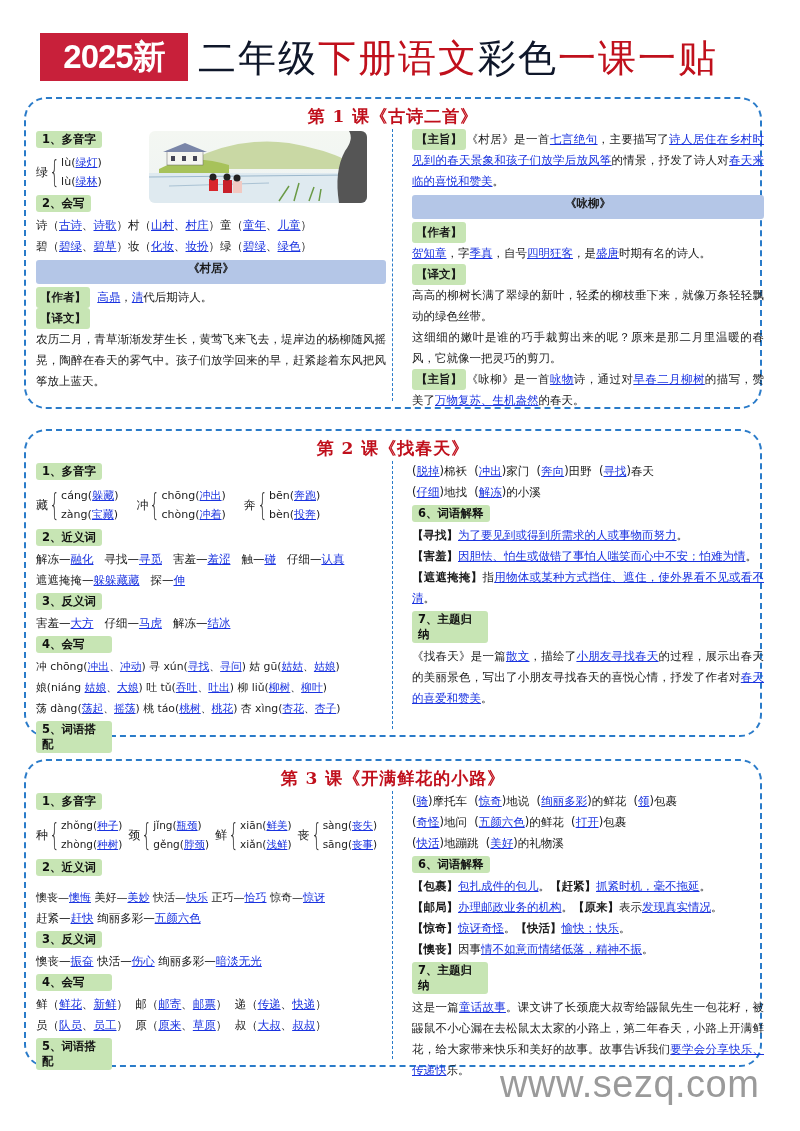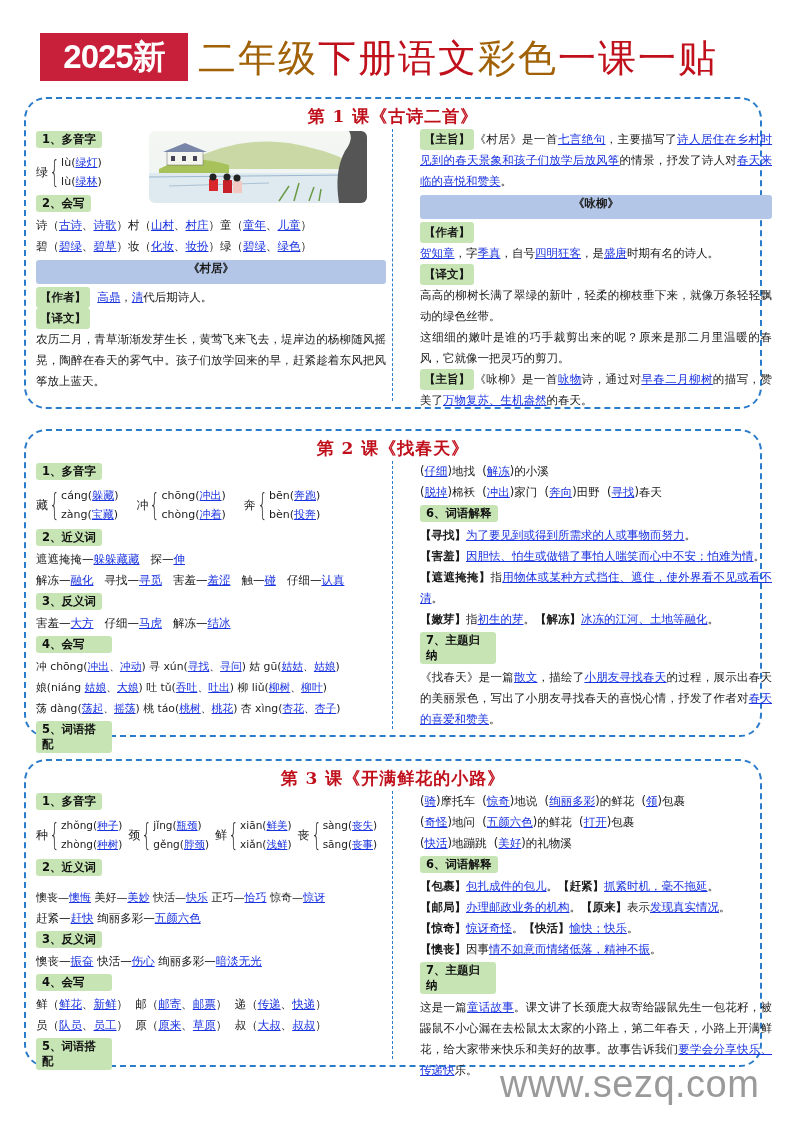--- a/index.html
+++ b/index.html
@@ -2,29 +2,29 @@
 <html><head>
 <meta charset="utf-8">
 <style>
   * { box-sizing: border-box; margin: 0; padding: 0; }
   html, body { width: 800px; height: 1131px; background: #ffffff; overflow: hidden; }
   body { font-family: "DejaVu Sans", "Liberation Sans", sans-serif; color: #1a1a1a; position: relative; font-size: 11.5px; }
 
   .header { position: absolute; left: 40px; top: 33px; height: 48px; display: flex; align-items: flex-start; }
   .badge { background: #c8203a; color: #fff; font-family: "Liberation Sans", sans-serif; font-weight: bold; font-size: 33px; height: 48px; width: 148px; display: flex; align-items: center; justify-content: center; letter-spacing: -1px; }
   .title { margin-left: 10px; font-family: "DejaVu Serif", "Liberation Serif", serif; font-size: 38px; letter-spacing: 2px; white-space: nowrap; }
-  .title .blk { color: #a16207; }
+  .title .blk { color: #0f172a; }
   .title .red { color: #c0101c; }
 
   .card { position: absolute; left: 24px; width: 738px; border: 2px dashed #2a7bc9; border-radius: 22px; }
   .card .divider { position: absolute; left: 366px; top: 30px; bottom: 6px; border-left: 1.5px dashed #2a7bc9; }
   .lesson-title { position: absolute; left: 0; right: 0; top: 6px; text-align: center; font-family: "DejaVu Serif", "Liberation Serif", serif; font-size: 17px; font-weight: bold; color: #c0101c; letter-spacing: 1px; }
   .col { position: absolute; top: 30px; }
   .col.left { left: 10px; width: 350px; }
-  .col.right { left: 394px; width: 352px; }
+  .col.right { left: 386px; width: 352px; }
 
   .sec { display: inline-block; background: #c7e5b4; border-radius: 3px; padding: 1px 6px; font-weight: bold; font-size: 11.5px; margin: 2px 0 3px; color: #111; }
   .sec.wide { width: 76px; }
   .tag { display: inline-block; background: #c7e5b4; border-radius: 3px; padding: 0 4px; font-weight: bold; }
   .line { line-height: 21px; white-space: nowrap; font-size: 11.5px; }
   .para { line-height: 21px; font-size: 11.5px; text-align: justify; }
   .u { color: #1a33e0; text-decoration: underline; }
   .bar { background: #b4c6e7; border-radius: 3px; text-align: center; font-weight: bold; height: 24px; line-height: 16px; font-size: 11.5px; margin: 3px 0; }
 
   .poly { display: flex; align-items: center; height: 44px; }
@@ -139,39 +139,38 @@
       <div class="grp">
         <span class="ch">奔</span>
           <span class="brace">{</span>
         <div class="opts">
             <span><span>bēn</span>(<span class="u">奔跑</span>)</span>
             <span><span>bèn</span>(<span class="u">投奔</span>)</span>
           </div>
       </div>
     </div>
     <div class="sec">2、近义词</div>
+    <div class="line"><span>解冻</span>—<span class="u">融化</span>&nbsp;&nbsp;&nbsp;<span>寻找</span>—<span class="u">寻觅</span>&nbsp;&nbsp;&nbsp;<span>害羞</span>—<span class="u">羞涩</span>&nbsp;&nbsp;&nbsp;<span>触</span>—<span class="u">碰</span>&nbsp;&nbsp;&nbsp;<span>仔细</span>—<span class="u">认真</span></div>
     <div class="line"><span>遮遮掩掩</span>—<span class="u">躲躲藏藏</span>&nbsp;&nbsp;&nbsp;<span>探</span>—<span class="u">伸</span></div>
-    <div class="line"><span>解冻</span>—<span class="u">融化</span>&nbsp;&nbsp;&nbsp;<span>寻找</span>—<span class="u">寻觅</span>&nbsp;&nbsp;&nbsp;<span>害羞</span>—<span class="u">羞涩</span>&nbsp;&nbsp;&nbsp;<span>触</span>—<span class="u">碰</span>&nbsp;&nbsp;&nbsp;<span>仔细</span>—<span class="u">认真</span></div>
     <div class="sec">3、反义词</div>
     <div class="line"><span>害羞</span>—<span class="u">大方</span>&nbsp;&nbsp;&nbsp;<span>仔细</span>—<span class="u">马虎</span>&nbsp;&nbsp;&nbsp;<span>解冻</span>—<span class="u">结冰</span></div>
     <div class="sec wide">4、会写</div>
     <div class="line" style="font-size:10.8px;"><span>冲 chōng</span>(<span class="u">冲出</span>、<span class="u">冲动</span>) <span>寻 xún</span>(<span class="u">寻找</span>、<span class="u">寻问</span>) <span>姑 gū</span>(<span class="u">姑姑</span>、<span class="u">姑娘</span>)</div>
     <div class="line" style="font-size:10.8px;"><span>娘(niáng </span><span class="u">姑娘</span>、<span class="u">大娘</span>) <span>吐 tǔ</span>(<span class="u">吞吐</span>、<span class="u">吐出</span>) <span>柳 liǔ</span>(<span class="u">柳树</span>、<span class="u">柳叶</span>)</div>
     <div class="line" style="font-size:10.8px;"><span>荡 dàng</span>(<span class="u">荡起</span>、<span class="u">摇荡</span>) <span>桃 táo</span>(<span class="u">桃树</span>、<span class="u">桃花</span>) <span>杏 xìng</span>(<span class="u">杏花</span>、<span class="u">杏子</span>)</div>
     <div class="sec wide">5、词语搭配</div>
   </div>
 
   <div class="col right">
+    <div class="line">(<span class="u">脱掉</span>)<span>棉袄</span>&nbsp;&nbsp;(<span class="u">冲出</span>)<span>家门</span>&nbsp;&nbsp;(<span class="u">奔向</span>)<span>田野</span>&nbsp;&nbsp;(<span class="u">寻找</span>)<span>春天</span></div>
     <div class="line">(<span class="u">仔细</span>)<span>地找</span>&nbsp;&nbsp;(<span class="u">解冻</span>)<span>的小溪</span></div>
-    <div class="line">(<span class="u">脱掉</span>)<span>棉袄</span>&nbsp;&nbsp;(<span class="u">冲出</span>)<span>家门</span>&nbsp;&nbsp;(<span class="u">奔向</span>)<span>田野</span>&nbsp;&nbsp;(<span class="u">寻找</span>)<span>春天</span></div>
     <div class="sec">6、词语解释</div>
     <div class="para"><b>【寻找】</b><span></span><span class="u">为了要见到或得到所需求的人或事物而努力</span><span>。</span></div>
     <div class="para"><b>【害羞】</b><span></span><span class="u">因胆怯、怕生或做错了事怕人嗤笑而心中不安；怕难为情</span><span>。</span></div>
     <div class="para"><b>【遮遮掩掩】</b><span>指</span><span class="u">用物体或某种方式挡住、遮住，使外界看不见或看不清</span><span>。</span></div>
-    <div class="line"><b>【嫩芽】</b><span>指</span><span class="u">初生的芽</span>。<b>【解冻】</b><span class="u">冰冻的江河、土地等融化</span>。</div>
     <div class="sec wide">7、主题归纳</div>
     <div class="para"><span>《找春天》是一篇</span><span class="u">散文</span><span>，描绘了</span><span class="u">小朋友寻找春天</span><span>的过程，展示出春天的美丽景色，写出了小朋友寻找春天的喜悦心情，抒发了作者对</span><span class="u">春天的喜爱和赞美</span><span>。</span></div>
   </div>
 </div>
 
 <div class="card" style="top:759px;height:308px;">
   <div class="lesson-title">第 3 课《开满鲜花的小路》</div>
   <div class="divider"></div>
 
   <div class="col left">

